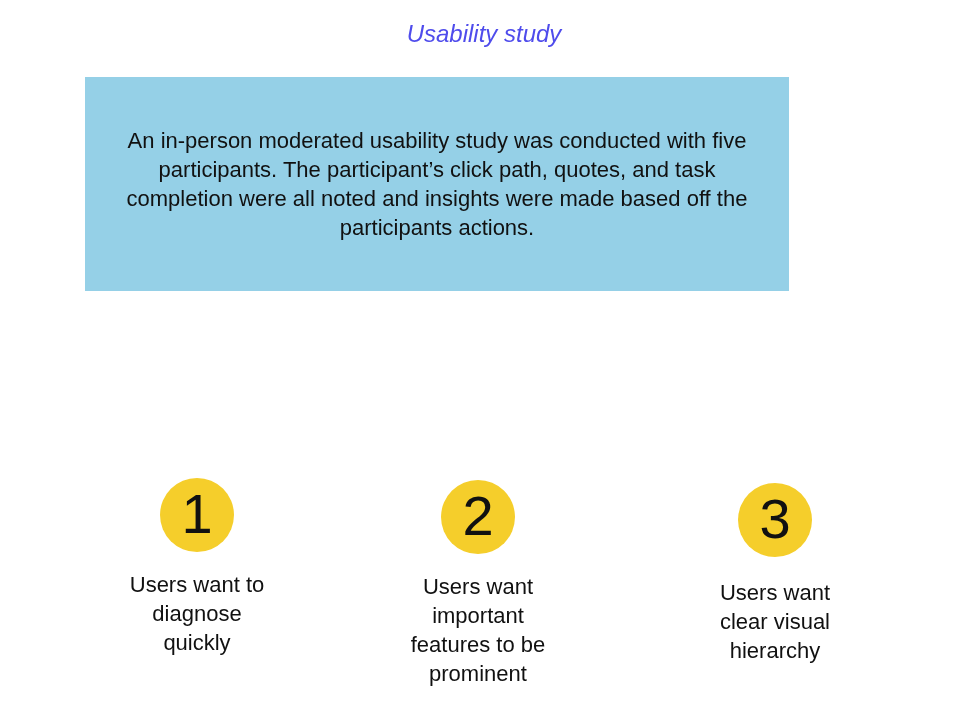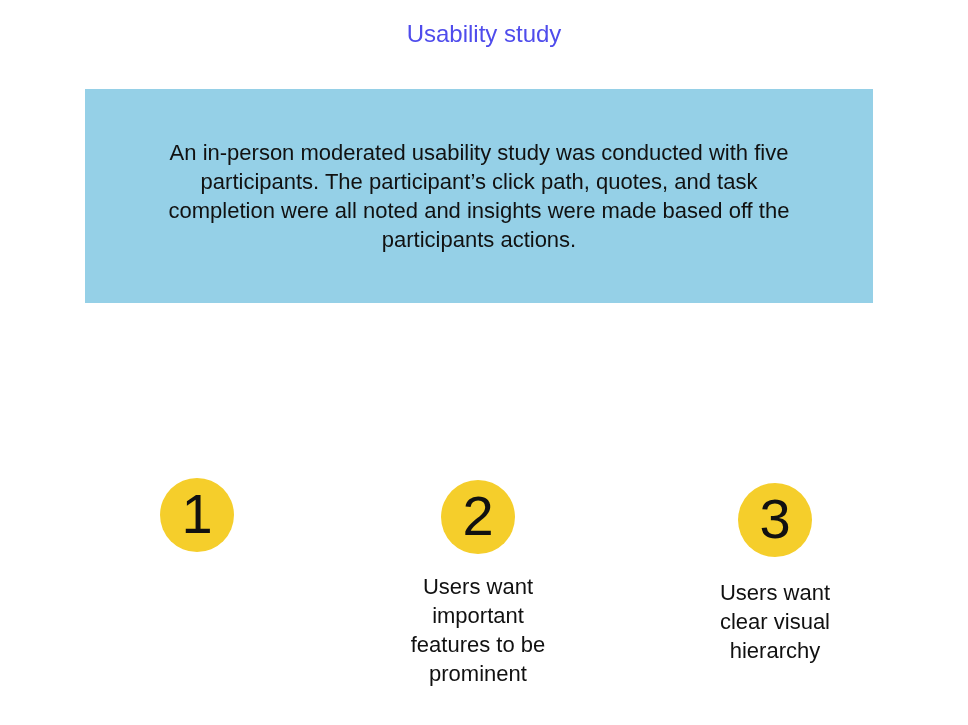--- a/index.html
+++ b/index.html
@@ -15,26 +15,27 @@
   }
   .slide { position: absolute; inset: 0; }
 
   .page-title {
     position: absolute;
     top: 19px; left: 0; width: 100%;
     text-align: center;
     font-size: 24px; line-height: 30px;
     font-weight: 400;
     color: var(--accent, #4F4CEC);
+    font-style: italic;
   }
 
   .summary-box {
     position: absolute;
-    left: 85px; top: 89px;
-    width: 788px; height: 214px;
+    left: 85px; top: 77px;
+    width: 704px; height: 214px;
     background: var(--summary-bg, #95D0E7);
     display: flex; align-items: center; justify-content: center;
   }
   .summary-text {
     width: 100%;
     font-size: 22px; line-height: 29px;
     text-align: center;
     white-space: pre-line;
     color: var(--text, #111111);
   }
@@ -91,20 +92,23 @@
 participants. The participant’s click path, quotes, and task
 completion were all noted and insights were made based off the
 participants actions.</p>
   </div>
 
 
   <div class="insight insight-1">
     <div class="circle">
       <span class="circle-number">1</span>
     </div>
+    <p class="insight-label">Users want to
+diagnose
+quickly</p>
   </div>
 
   <div class="insight insight-2">
     <div class="circle">
       <span class="circle-number">2</span>
     </div>
     <p class="insight-label">Users want
 important
 features to be
 prominent</p>

